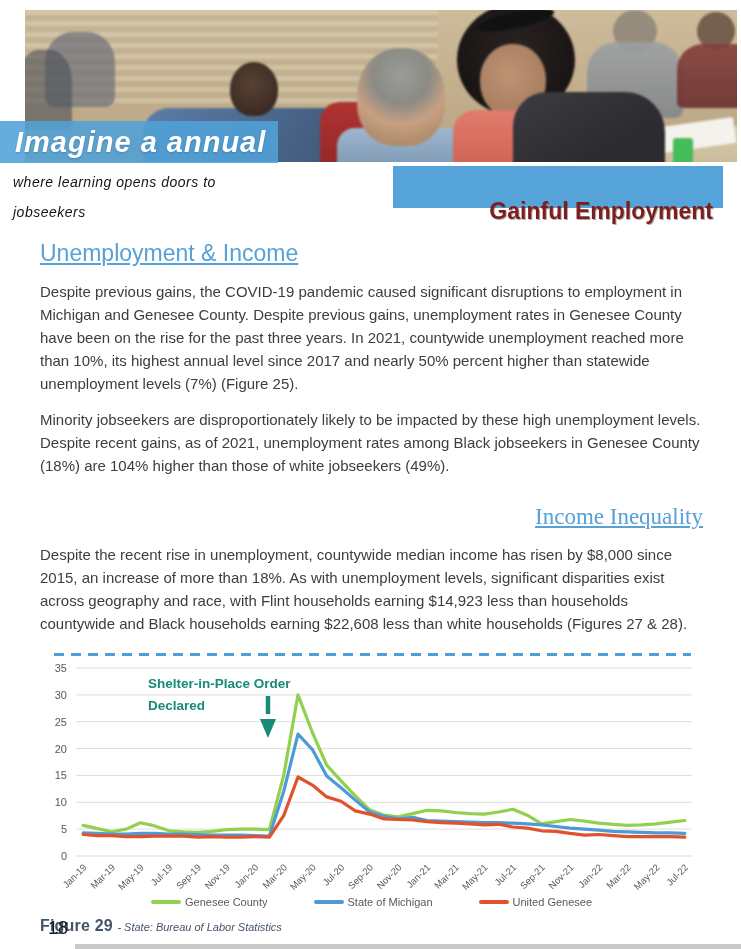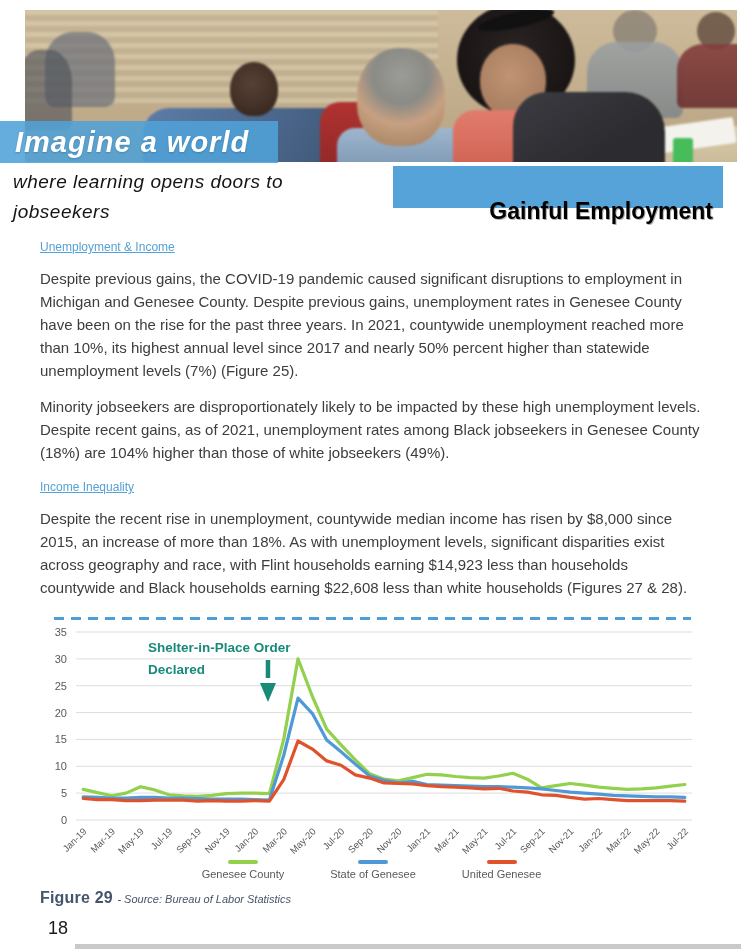--- a/index.html
+++ b/index.html
@@ -27,40 +27,40 @@
   .pD-body { left: 562px; top: 32px; width: 96px; height: 76px; background: linear-gradient(180deg, #9aa0a4, #7e8589); border-radius: 30px 30px 8px 8px; opacity: .85; }
   .pE-head { left: 672px; top: 2px; width: 38px; height: 38px; background: #6e5646; border-radius: 50%; opacity: .9; }
   .pE-body { left: 652px; top: 34px; width: 86px; height: 64px; background: linear-gradient(180deg, #8a3d3a, #6f2f2e); border-radius: 26px 26px 6px 6px; opacity: .9; }
   .table-r { left: 596px; top: 116px; width: 120px; height: 40px; background: linear-gradient(180deg, #d9cba9, #cbbb96); }
   .paper { left: 636px; top: 112px; width: 74px; height: 26px; background: #f4f2ec; transform: rotate(-8deg); border-radius: 2px; }
   .cup { left: 648px; top: 128px; width: 20px; height: 30px; background: #3fbf55; border-radius: 3px; }
 
   
   .imagine-banner { position: absolute; left: 0; top: 121px; width: 278px; height: 42px; background: rgba(80,162,215,0.88); display: flex; align-items: center; padding-left: 15px; z-index: 3; }
   .imagine-banner span { color: #ffffff; font-size: 29px; font-weight: bold; font-style: italic; letter-spacing: 1px; text-shadow: 0 1px 2px rgba(30,80,120,.35); }
-  .tagline { position: absolute; left: 13px; top: 167px; z-index: 2; color: #141414; font-size: 19px; font-style: italic; line-height: 30px; letter-spacing: .5px; }
+  .tagline { position: absolute; left: 13px; top: 167px; z-index: 2; color: #141414; font-size: 14px; font-style: italic; line-height: 30px; letter-spacing: .5px; }
   .section-banner { position: absolute; left: 393px; top: 166px; width: 330px; height: 42px; background: #55a3d8; z-index: 3; display: flex; align-items: center; justify-content: flex-end; padding-right: 10px; }
-  .section-banner span { color: #000000; font-size: 23px; font-weight: bold; text-shadow: 1px 1px 0 rgba(70,70,70,.45); margin-top: 48px; }
+  .section-banner span { color: #7f1d1d; font-size: 23px; font-weight: bold; text-shadow: 1px 1px 0 rgba(70,70,70,.45); margin-top: 48px; }
 
   
   .content { position: absolute; left: 40px; top: 240px; width: 663px; }
-  h2.link-head { font-size: 12px; font-weight: normal; color: #56a1d6; text-decoration: underline; }
-  h2.right { text-align: left; margin-top: 16px; }
+  h2.link-head { font-size: 23px; font-weight: normal; color: #56a1d6; text-decoration: underline; }
+  h2.right { text-align: right; margin-top: 27px; font-family: Liberation Serif, serif; }
   .content p { margin-top: 13px; font-size: 15px; line-height: 23px; color: #3d3d3d; }
 
   .divider { margin: 18px 12px 0 14px; height: 3px; background: repeating-linear-gradient(90deg, #4e9fd6 0 10px, transparent 10px 17px); }
 
   
   .chart-title { margin-top: 20px; text-align: center; font-size: 15px; color: #595959; }
   .chart-svg { display: block; margin-top: 2px; }
   .ytick { font-family: "Liberation Sans", sans-serif; font-size: 11px; fill: #595959; }
   .xtick { font-family: "Liberation Sans", sans-serif; font-size: 9.5px; fill: #595959; }
   .anno { font-family: "Liberation Sans", sans-serif; font-size: 13.5px; font-weight: bold; }
   .legend { display: flex; justify-content: center; gap: 46px; margin-top: 0px; }
-  .lg-item { display: inline-flex; align-items: center; gap: 4px; flex-direction: column; }
+  .lg-item { display: inline-flex; align-items: center; gap: 4px; }
   .lg-line { width: 30px; height: 3.5px; border-radius: 2px; display: inline-block; }
   .lg-lab { font-size: 11px; color: #595959; }
   .figure-caption { margin-top: 9px; }
   .fig-label { font-size: 16px; font-weight: bold; color: #44546a; letter-spacing: .2px; }
   .fig-source { font-size: 11px; font-style: italic; color: #44546a; }
 
   
   .page-number { position: absolute; left: 48px; top: 918px; font-size: 18px; color: #1a1a1a; }
   .footer-bar { position: absolute; left: 75px; top: 944px; width: 666px; height: 5px; background: #c9c9c9; }
 </style>
@@ -88,21 +88,21 @@
       <div class="cup ph"></div>
       <div class="pC-hair ph"></div>
       <div class="pC-band ph"></div>
       <div class="pC-face ph"></div>
       <div class="pC-top ph"></div>
       <div class="pC-card ph"></div>
     </div>
   </div>
 
   <div class="imagine-banner">
-    <span>Imagine a world</span>
+    <span>Imagine a annual</span>
   </div>
 
   <div class="tagline">
     <div>where learning opens doors to</div>
     <div>jobseekers</div>
   </div>
 
   <div class="section-banner">
     <span>Gainful Employment</span>
   </div>
@@ -163,30 +163,30 @@
         <line x1="227.96279069767442" y1="38" x2="227.96279069767442" y2="56" stroke="#178a78" stroke-width="4.5"></line>
         <polygon points="219.96279069767442,61 235.96279069767442,61 227.96279069767442,80" fill="#178a78"></polygon>
       </svg>
     <div class="legend">
         <span class="lg-item">
           <span class="lg-line" style="background:#92d04e"></span>
           <span class="lg-lab">Genesee County</span>
         </span>
         <span class="lg-item">
           <span class="lg-line" style="background:#4f9ad6"></span>
-          <span class="lg-lab">State of Genesee</span>
+          <span class="lg-lab">State of Michigan</span>
         </span>
         <span class="lg-item">
           <span class="lg-line" style="background:#e0522b"></span>
           <span class="lg-lab">United Genesee</span>
         </span>
       </div>
 
     <div class="figure-caption">
       <span class="fig-label">Figure 29</span>
-      <span class="fig-source">- Source: Bureau of Labor Statistics</span>
+      <span class="fig-source">- State: Bureau of Labor Statistics</span>
     </div>
   </div>
 
   <div class="page-number">18</div>
   <div class="footer-bar"></div>
 
 </div>
 
 </body></html>

